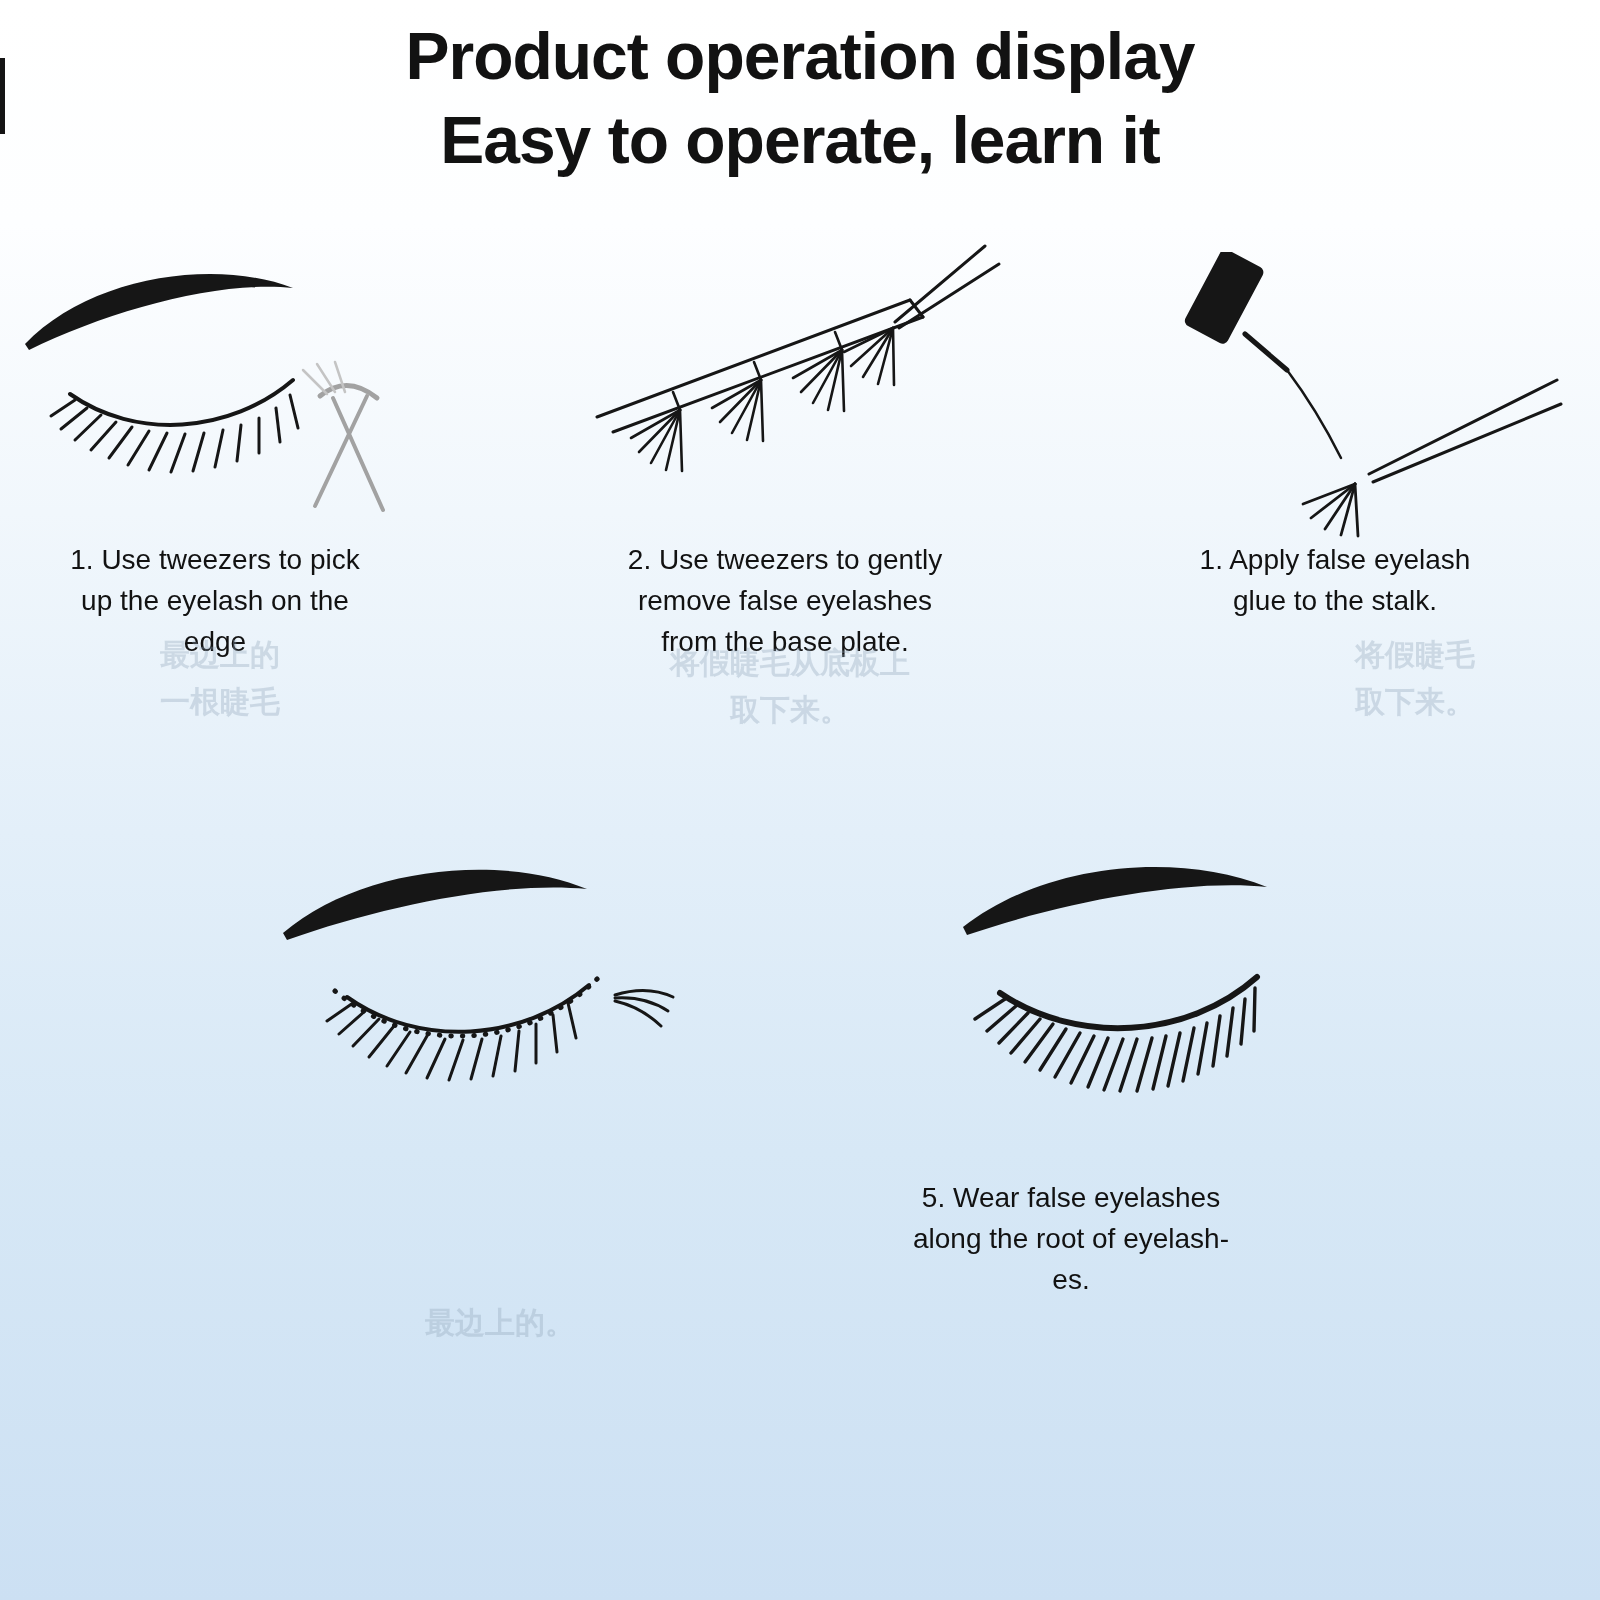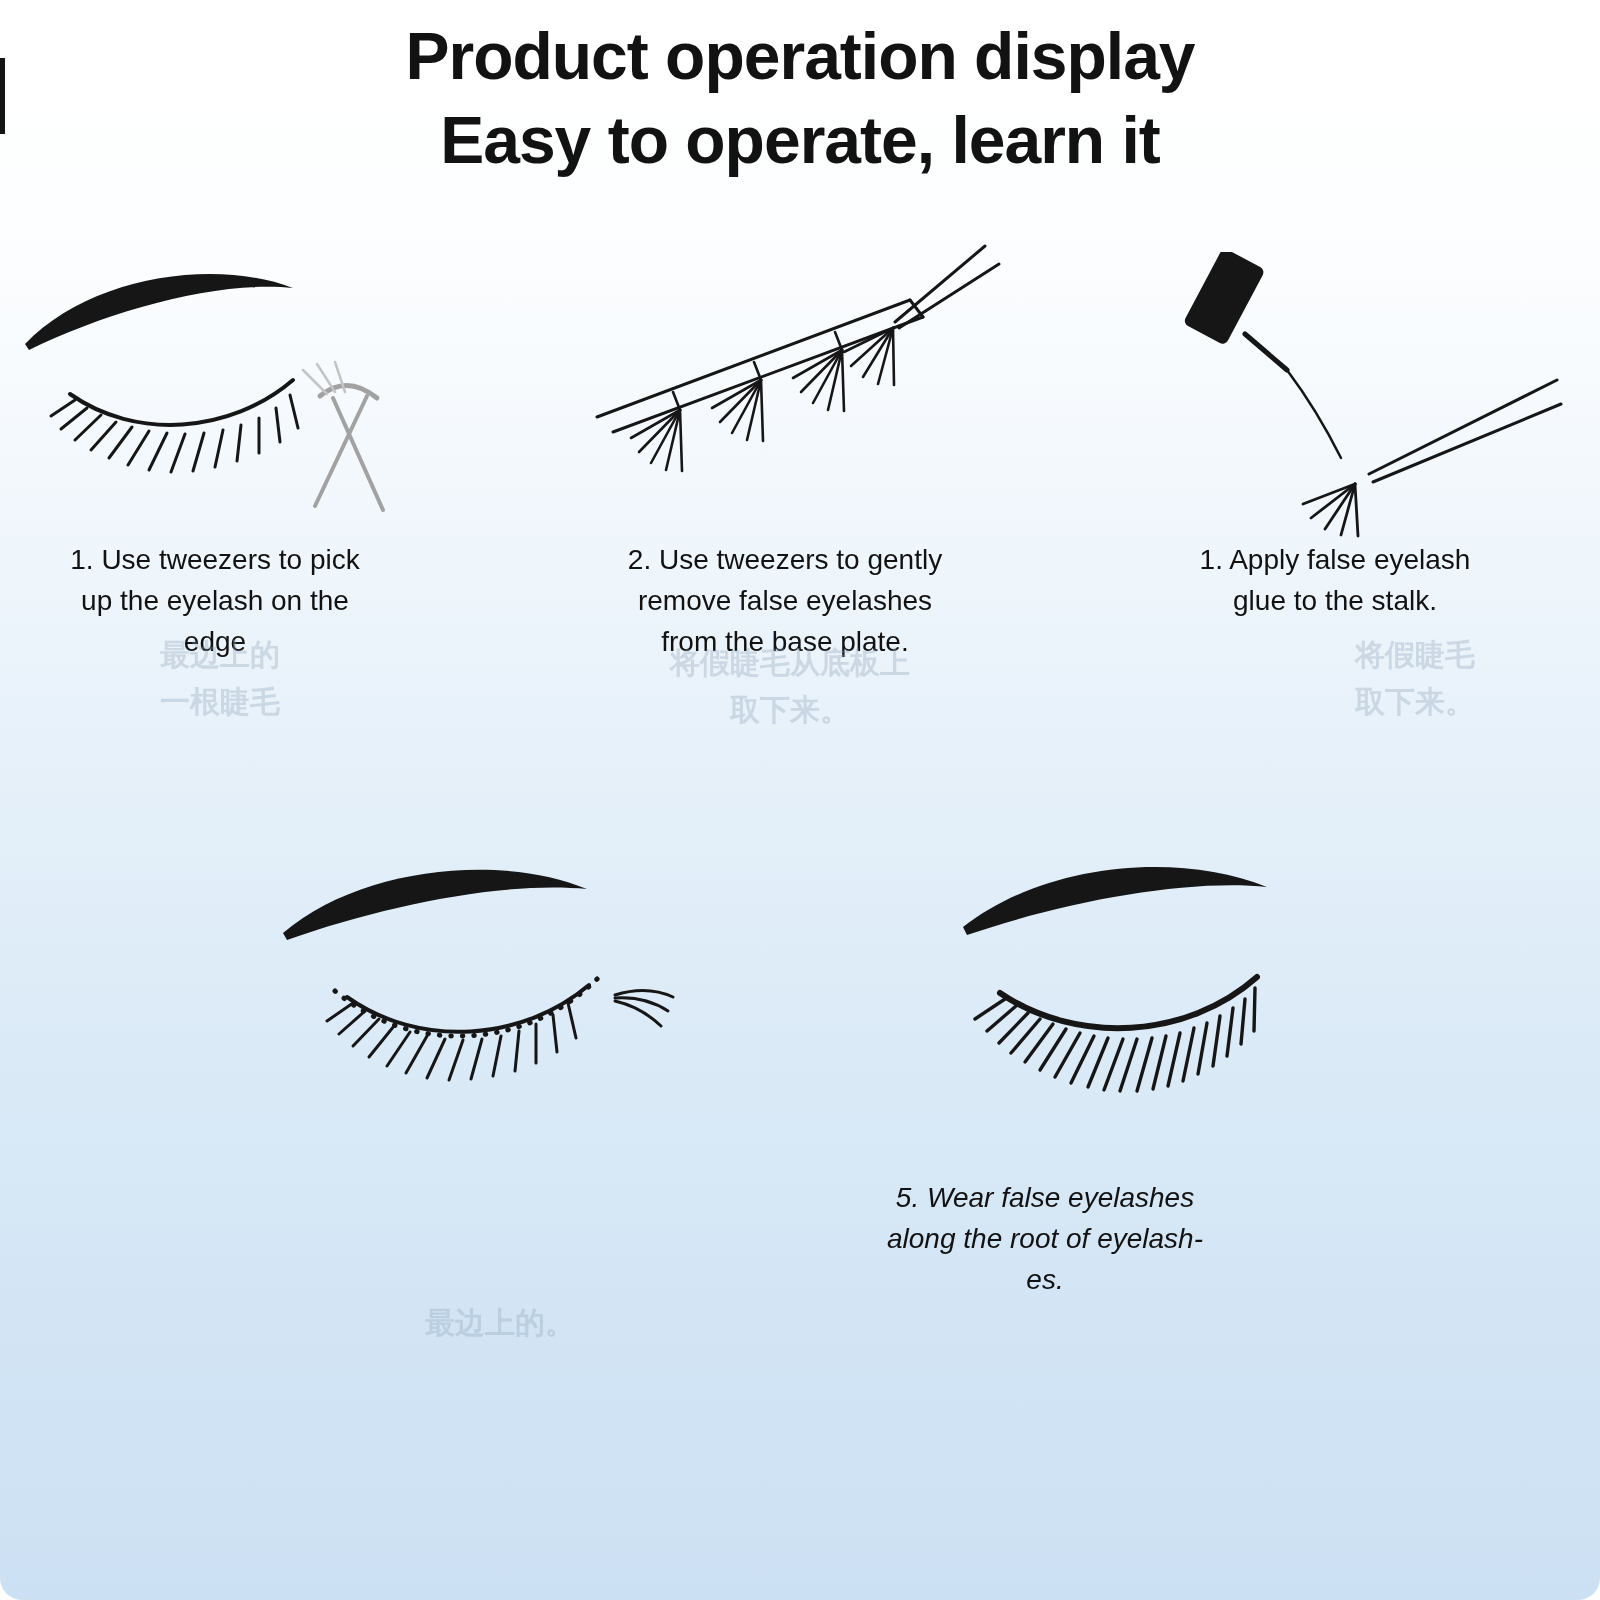--- a/index.html
+++ b/index.html
@@ -4,21 +4,20 @@
 <style>
   html,body{margin:0;padding:0;}
   body{
     width:1600px;height:1600px;
     font-family:"Liberation Sans", sans-serif;
     overflow:hidden;
   }
   .page{
     position:relative;width:1600px;height:1600px;
     background:linear-gradient(180deg,#ffffff 0%,#fdfeff 14%,#f1f7fc 32%,#e3eff9 52%,#d7e8f6 72%,#cce0f3 100%);
-    border-radius:22px;
   }
   .edge-artifact{
     position:absolute;left:0;top:58px;width:5px;height:76px;background:#141414;
   }
   .title{
     position:absolute;top:14px;left:0;width:1600px;margin:0;
     text-align:center;font-size:66px;font-weight:700;color:#121212;
     line-height:1.28;white-space:pre-line;letter-spacing:-1px;
   }
   .illus{position:absolute;}
@@ -28,21 +27,21 @@
   .illus4{left:255px;top:845px;width:460px;height:300px;}
   .illus5{left:905px;top:845px;width:460px;height:300px;}
   .caption{
     position:absolute;font-size:28px;color:#121212;text-align:center;
     white-space:pre-line;line-height:1.46;font-weight:400;
   }
   .cap1{left:15px;top:540px;width:400px;}
   .cap2{left:555px;top:540px;width:460px;}
   .cap3{left:1125px;top:540px;width:420px;}
   .cap4{left:260px;top:1178px;width:480px;}
-  .cap5{left:805px;top:1178px;width:480px;font-style:italic;}
+  .cap5{left:831px;top:1178px;width:480px;}
   .watermark{
     position:absolute;font-size:30px;color:rgba(145,165,185,0.34);
     text-align:center;white-space:pre-line;line-height:1.55;font-weight:700;
   }
   .wm1{left:40px;top:632px;width:360px;}
   .wm2{left:560px;top:640px;width:460px;}
   .wm3{left:1255px;top:632px;width:320px;}
   .wm4{left:260px;top:1300px;width:480px;}
   .wm5{left:820px;top:1258px;width:450px;}
   .ink{stroke:#161616;fill:none;stroke-linecap:round;}

